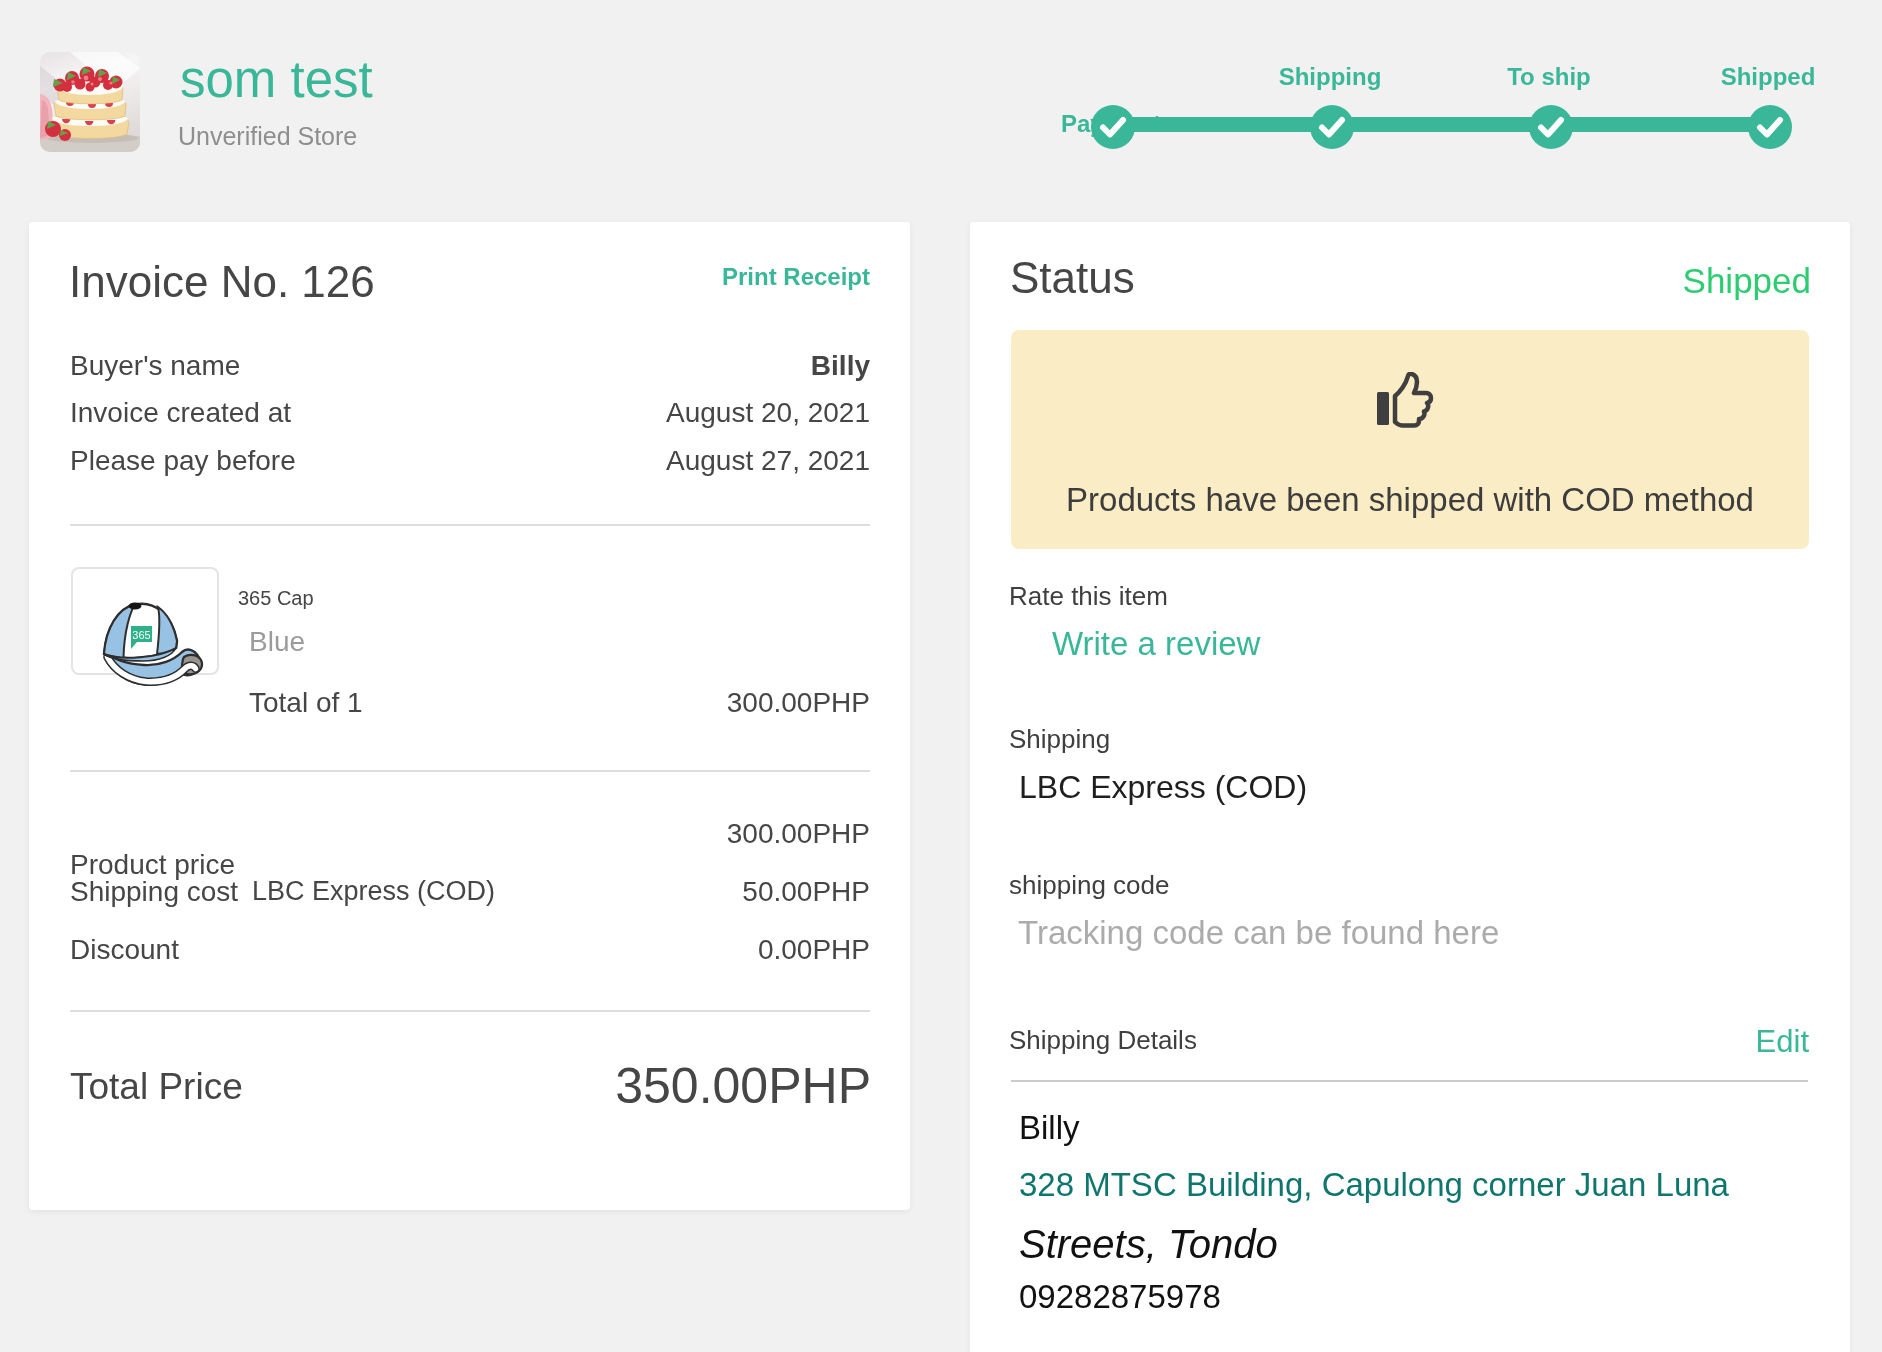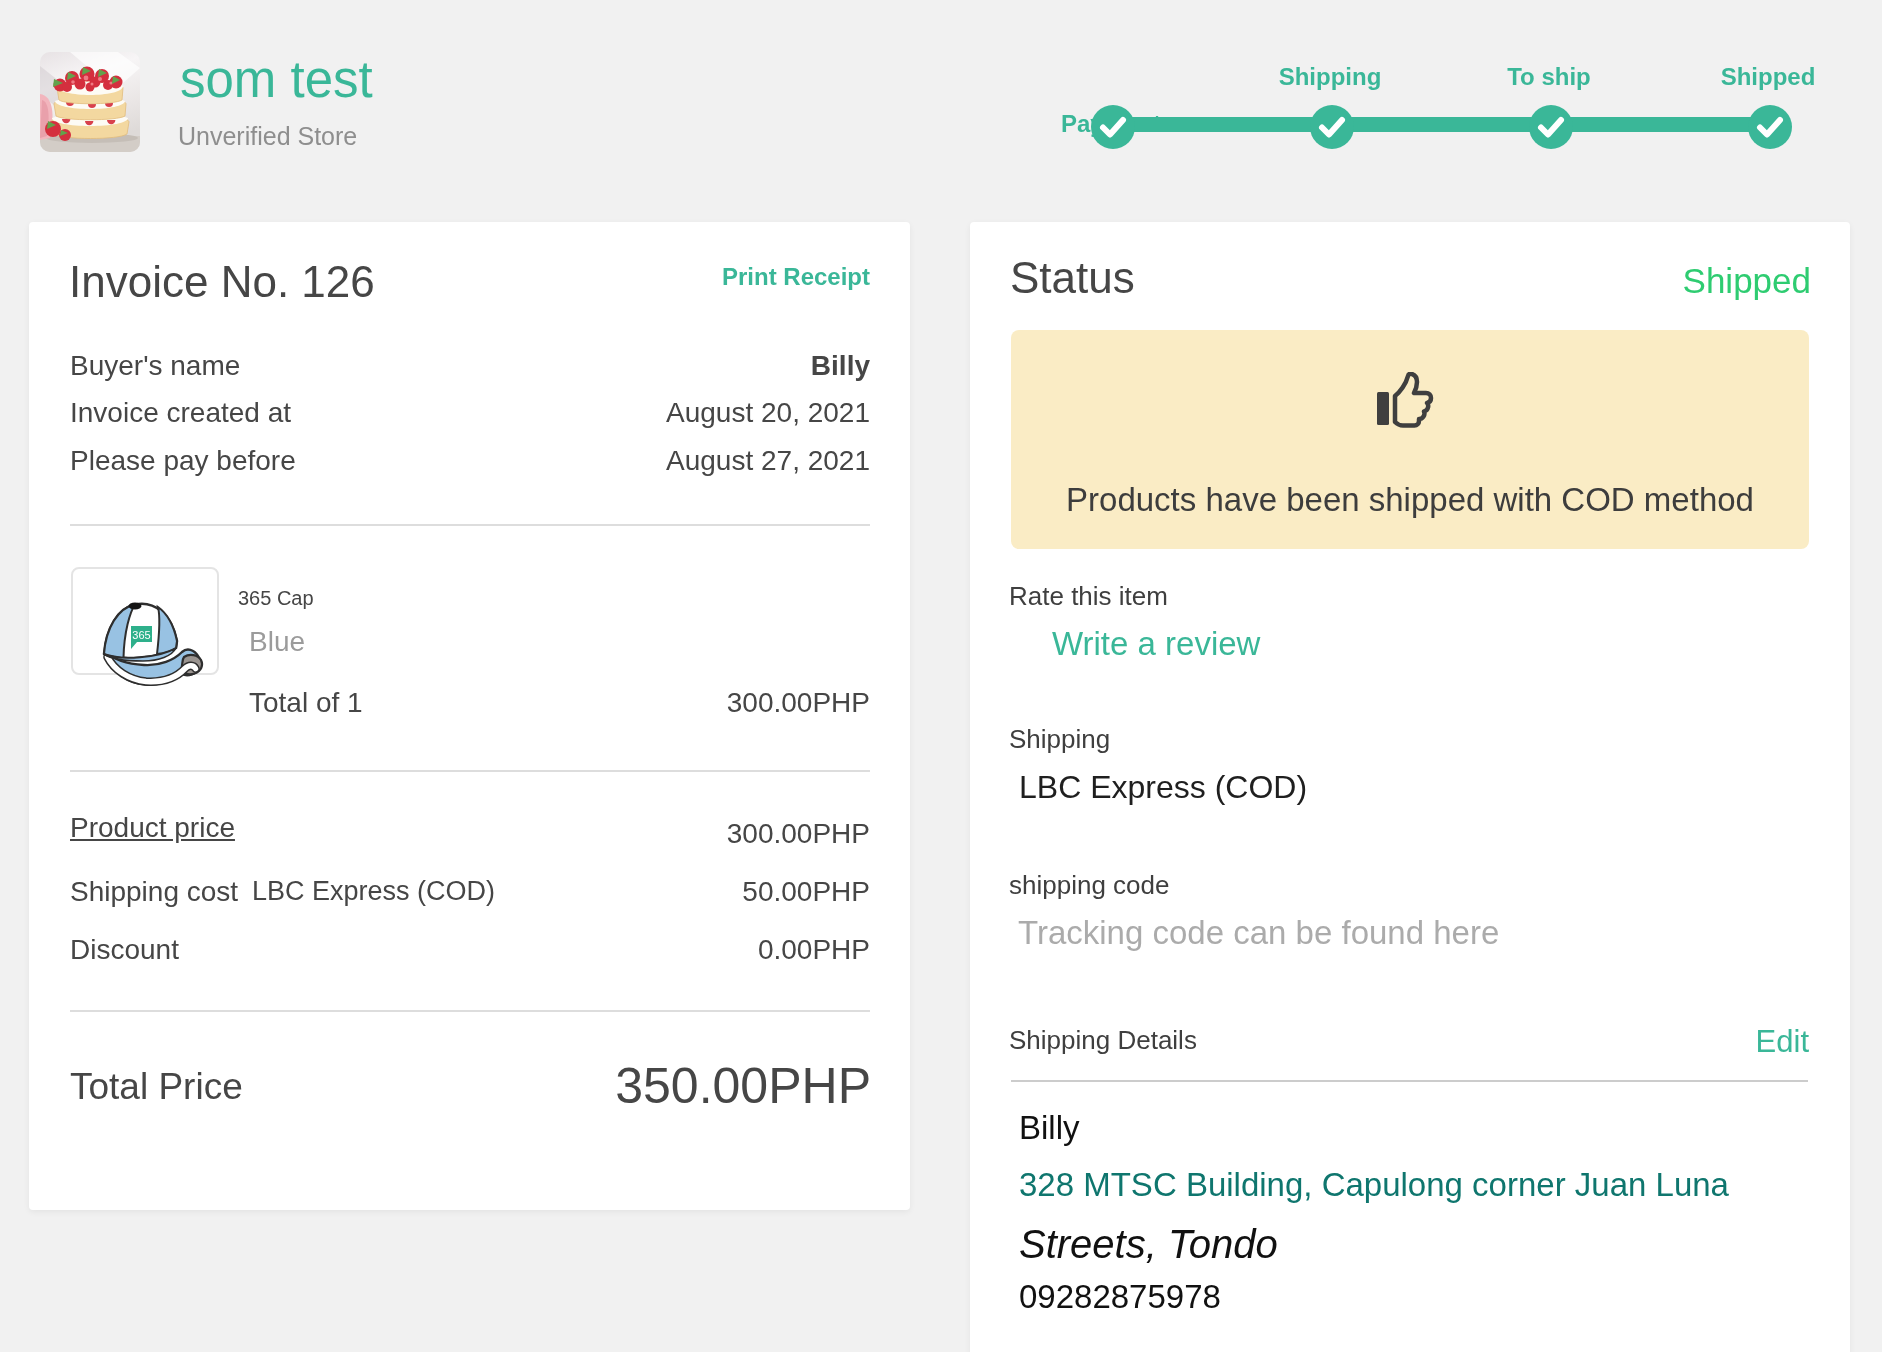--- a/index.html
+++ b/index.html
@@ -141,21 +141,21 @@
       <text x="39.5" y="36.5" font-family="Liberation Sans, sans-serif" font-size="11" fill="#fff" text-anchor="middle">365</text>
     </svg>
   </div>
   <div class="t" style="left:238px; top:576.3px; font-size:20px;margin-top:12px;">365 Cap</div>
   <div class="t" style="left:249px; top:627.8px; font-size:28px; color:#9b9b9b;">Blue</div>
   <div class="t" style="left:249px; top:688.7px; font-size:28px;">Total of 1</div>
   <div class="t" style="right:1012px; top:688.7px; font-size:28px;">300.00PHP</div>
 
   <div class="hr" style="left:70px; top:770px; width:800px;"></div>
 
-  <div class="t" style="left:70px; top:814px; font-size:28px;text-decoration:underline;">Product price</div>
+  <div class="t" style="left:70px; top:851px; font-size:28px;">Product price</div>
   <div class="t" style="right:1012px; top:819.7px; font-size:28px;">300.00PHP</div>
   <div class="t" style="left:70px; top:877.5px; font-size:28px;">Shipping cost</div>
   <div class="t" style="left:252px; top:878.3px; font-size:27px;">LBC Express (COD)</div>
   <div class="t" style="right:1012px; top:877.5px; font-size:28px;">50.00PHP</div>
   <div class="t" style="left:70px; top:936.3px; font-size:28px;">Discount</div>
   <div class="t" style="right:1012px; top:936.3px; font-size:28px;">0.00PHP</div>
 
   <div class="hr" style="left:70px; top:1010px; width:800px;"></div>
 
   <div class="t" style="left:70px; top:1067.5px; font-size:37px;">Total Price</div>

